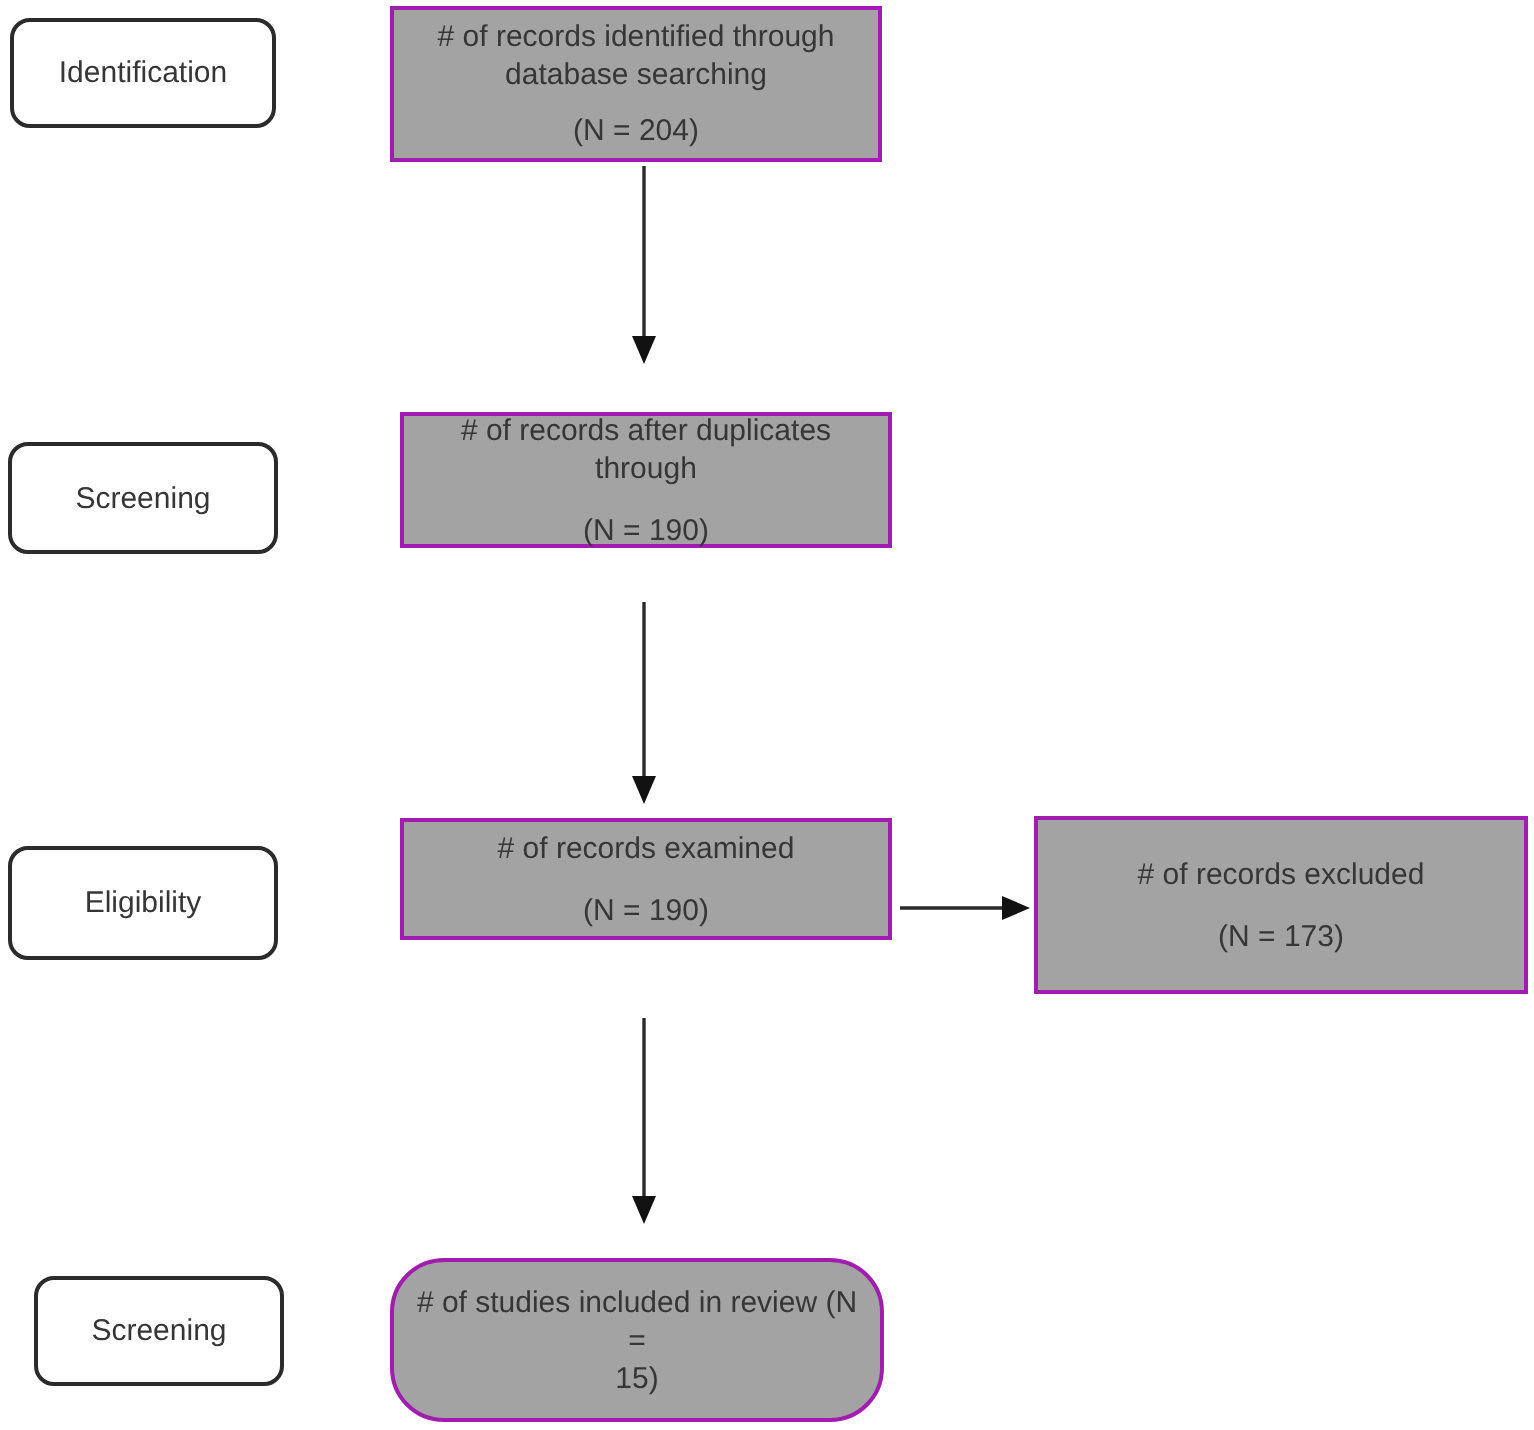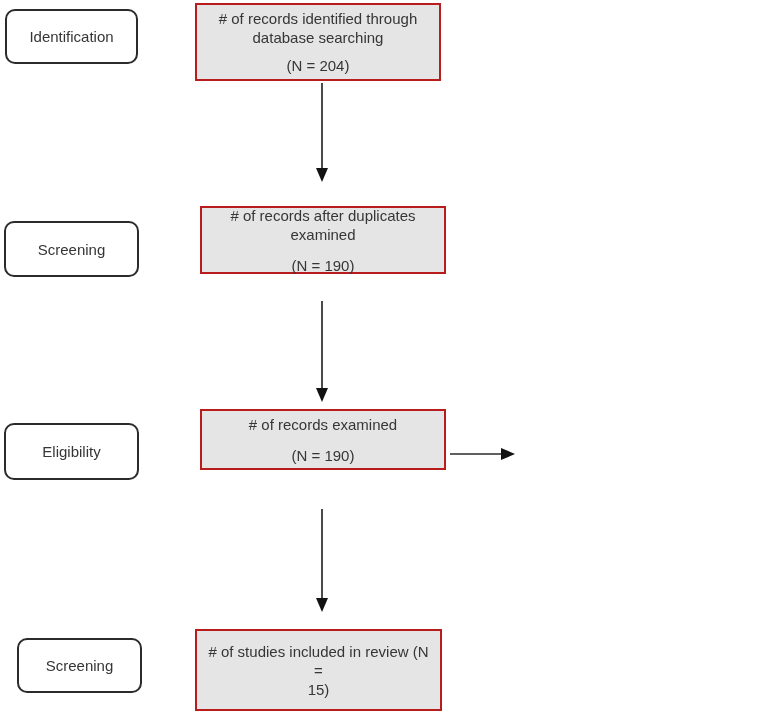--- a/index.html
+++ b/index.html
@@ -36,39 +36,39 @@
     text-align: center;
     box-sizing: border-box;
   }
   .stage-identification { left: 5px;  top: 9px;   width: 133px; height: 55px; }
   .stage-screening      { left: 4px;  top: 221px; width: 135px; height: 56px; }
   .stage-eligibility    { left: 4px;  top: 423px; width: 135px; height: 57px; }
   .stage-included       { left: 17px; top: 638px; width: 125px; height: 55px; }
 
   .node {
     position: absolute;
-    border: 2px solid #b91c1c;
-    background: #e5e5e5;
+    border: 2px solid #a21caf;
+    background: #a3a3a3;
     display: flex;
     flex-direction: column;
     align-items: center;
     justify-content: center;
     text-align: center;
     font-size: 15px;
     line-height: 19px;
     box-sizing: border-box;
     padding: 4px 5px;
   }
   .node .count { margin-top: 12px; }
   .node-identified      { left: 195px; top: 3px;   width: 246px; height: 78px; }
   .node-identified .count { margin-top: 9px; }
   .node-deduplicated    { left: 200px; top: 206px; width: 246px; height: 68px; text-align: center; }
   .node-examined        { left: 200px; top: 409px; width: 246px; height: 61px; }
   .node-excluded        { left: 517px; top: 408px; width: 247px; height: 89px; }
-  .node-included-review { left: 195px; top: 629px; width: 247px; height: 82px; }
+  .node-included-review { left: 195px; top: 629px; width: 247px; height: 82px; border-radius: 27px; }
 </style>
 </head>
 <body>
 
 <div class="canvas">
 
   <svg class="arrow-layer" width="767" height="715" viewBox="0 0 767 715" xmlns="http://www.w3.org/2000/svg">
 
     <g>
       <line x1="322" y1="83" x2="322" y2="170" stroke="#2b2b2b" stroke-width="1.7"></line>
@@ -108,30 +108,34 @@
     <div>
       <div># of records identified through</div>
       <div>database searching</div>
     </div>
     <div class="count">(N = 204)</div>
   </div>
 
   <div class="node node-deduplicated">
     <div>
       <div># of records after duplicates</div>
-      <div>examined</div>
+      <div>through</div>
     </div>
     <div class="count">(N = 190)</div>
   </div>
 
   <div class="node node-examined">
     <div># of records examined</div>
     <div class="count">(N = 190)</div>
   </div>
 
+  <div class="node node-excluded">
+    <div># of records excluded</div>
+    <div class="count">(N = 173)</div>
+  </div>
 
   <div class="node node-included-review">
     <div>
       <div># of studies included in review (N =</div>
       <div>15)</div>
     </div>
   </div>
 
 </div>
 

